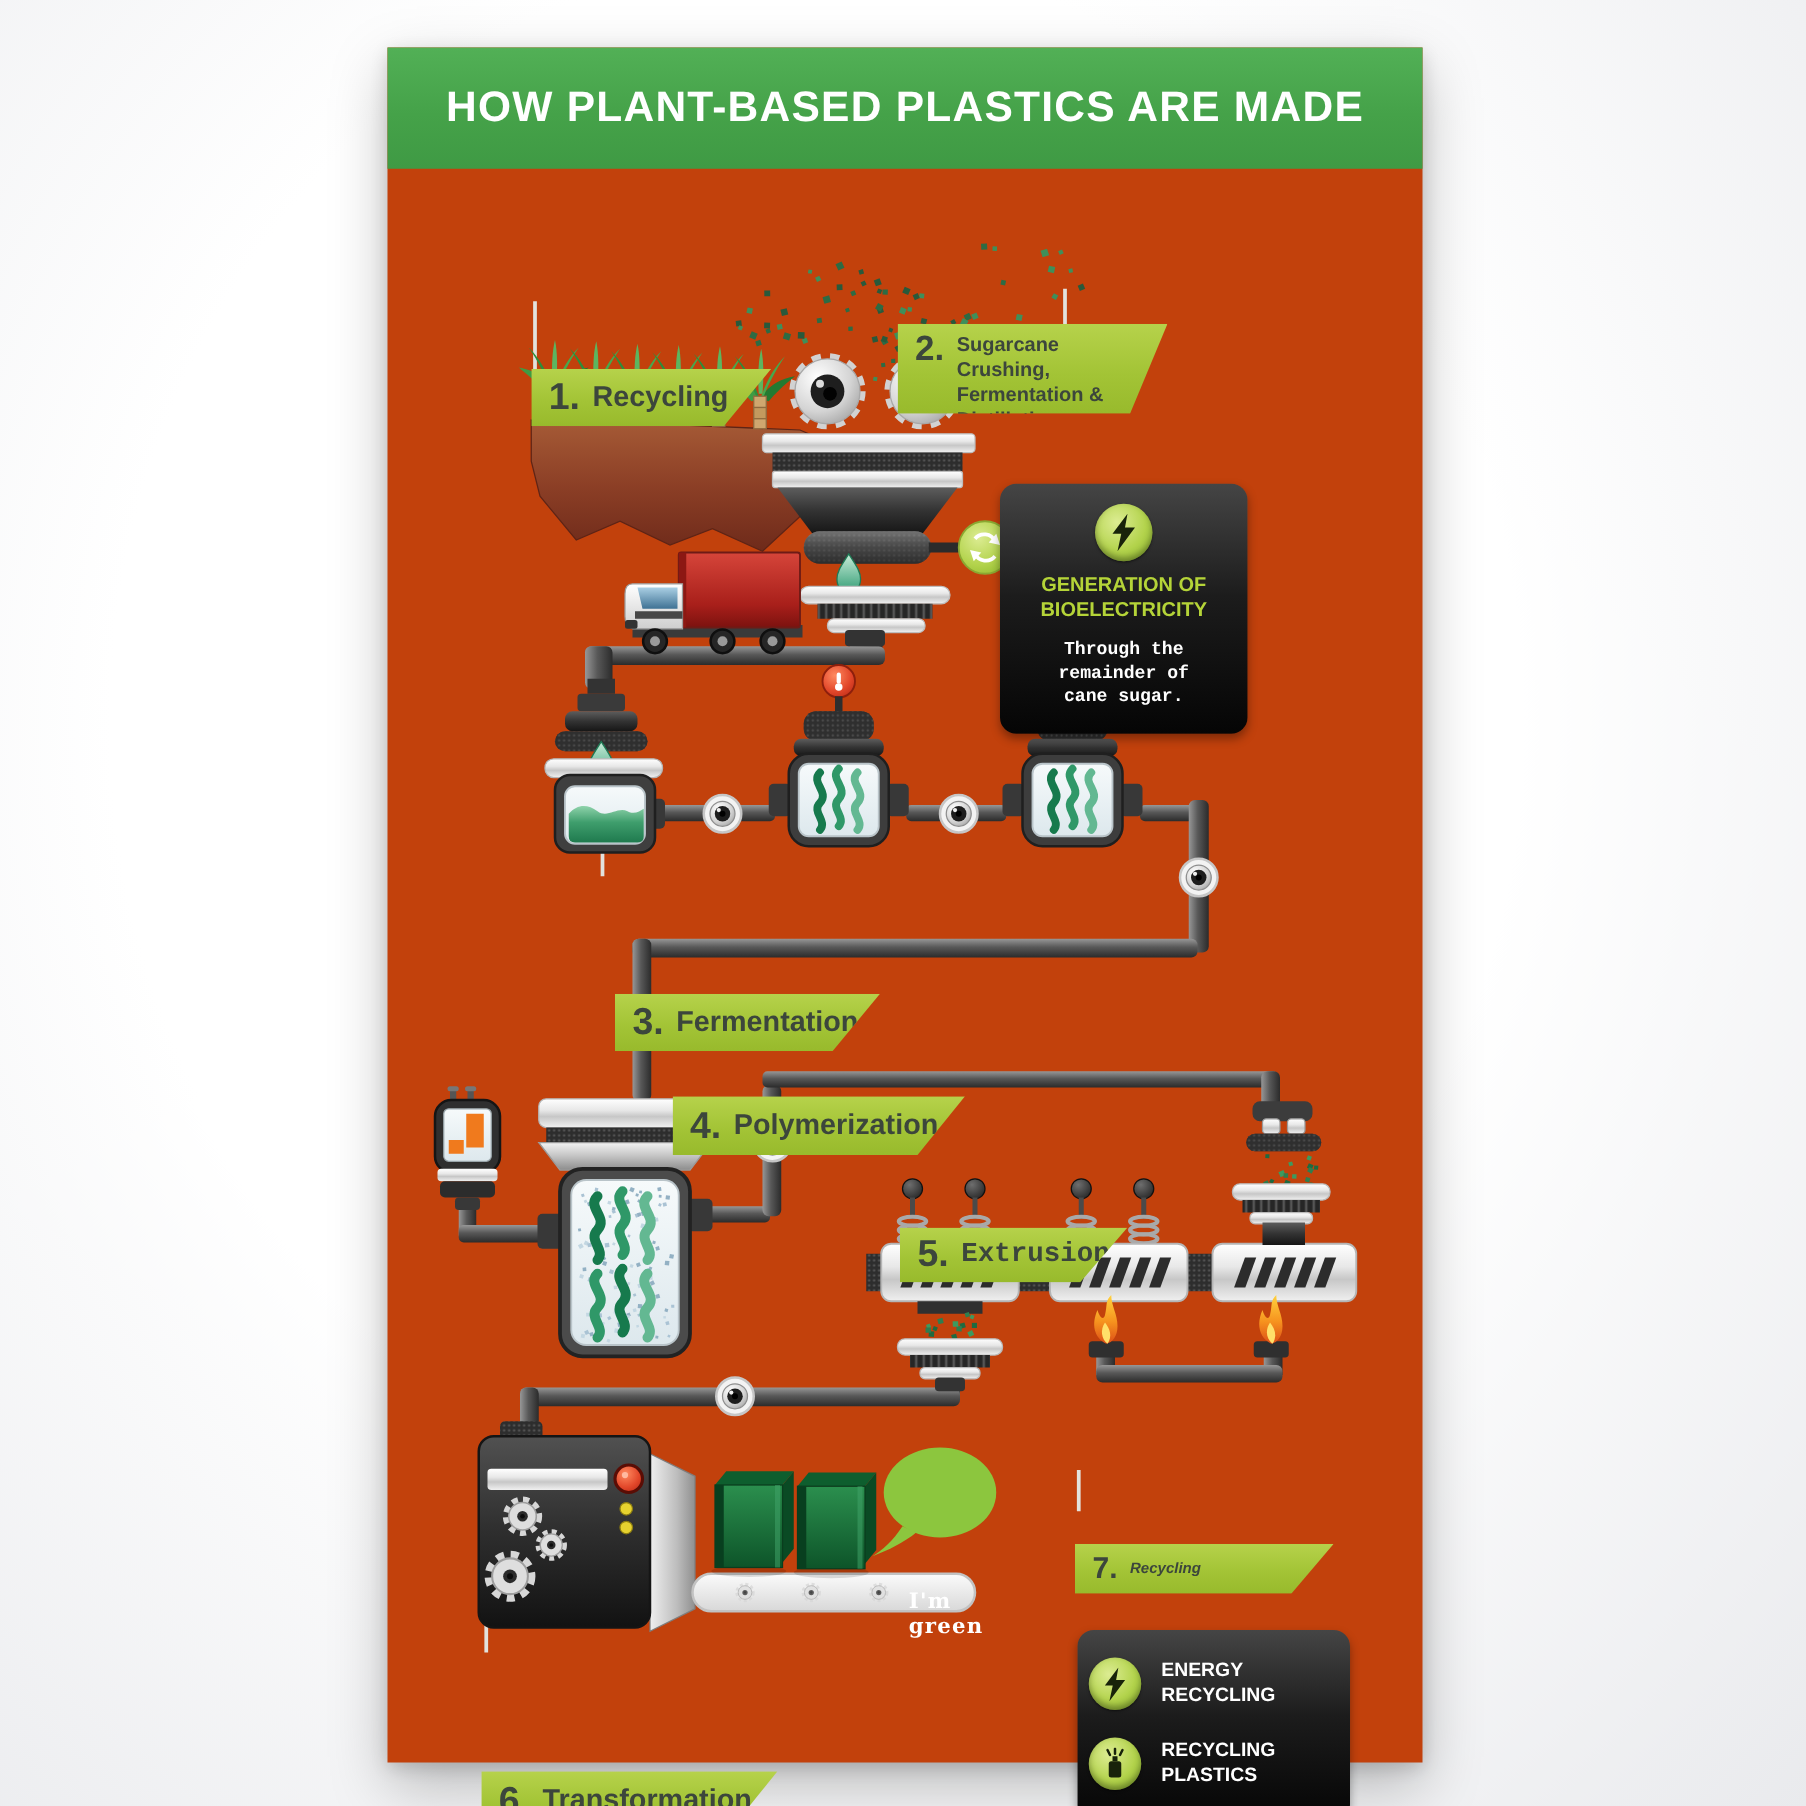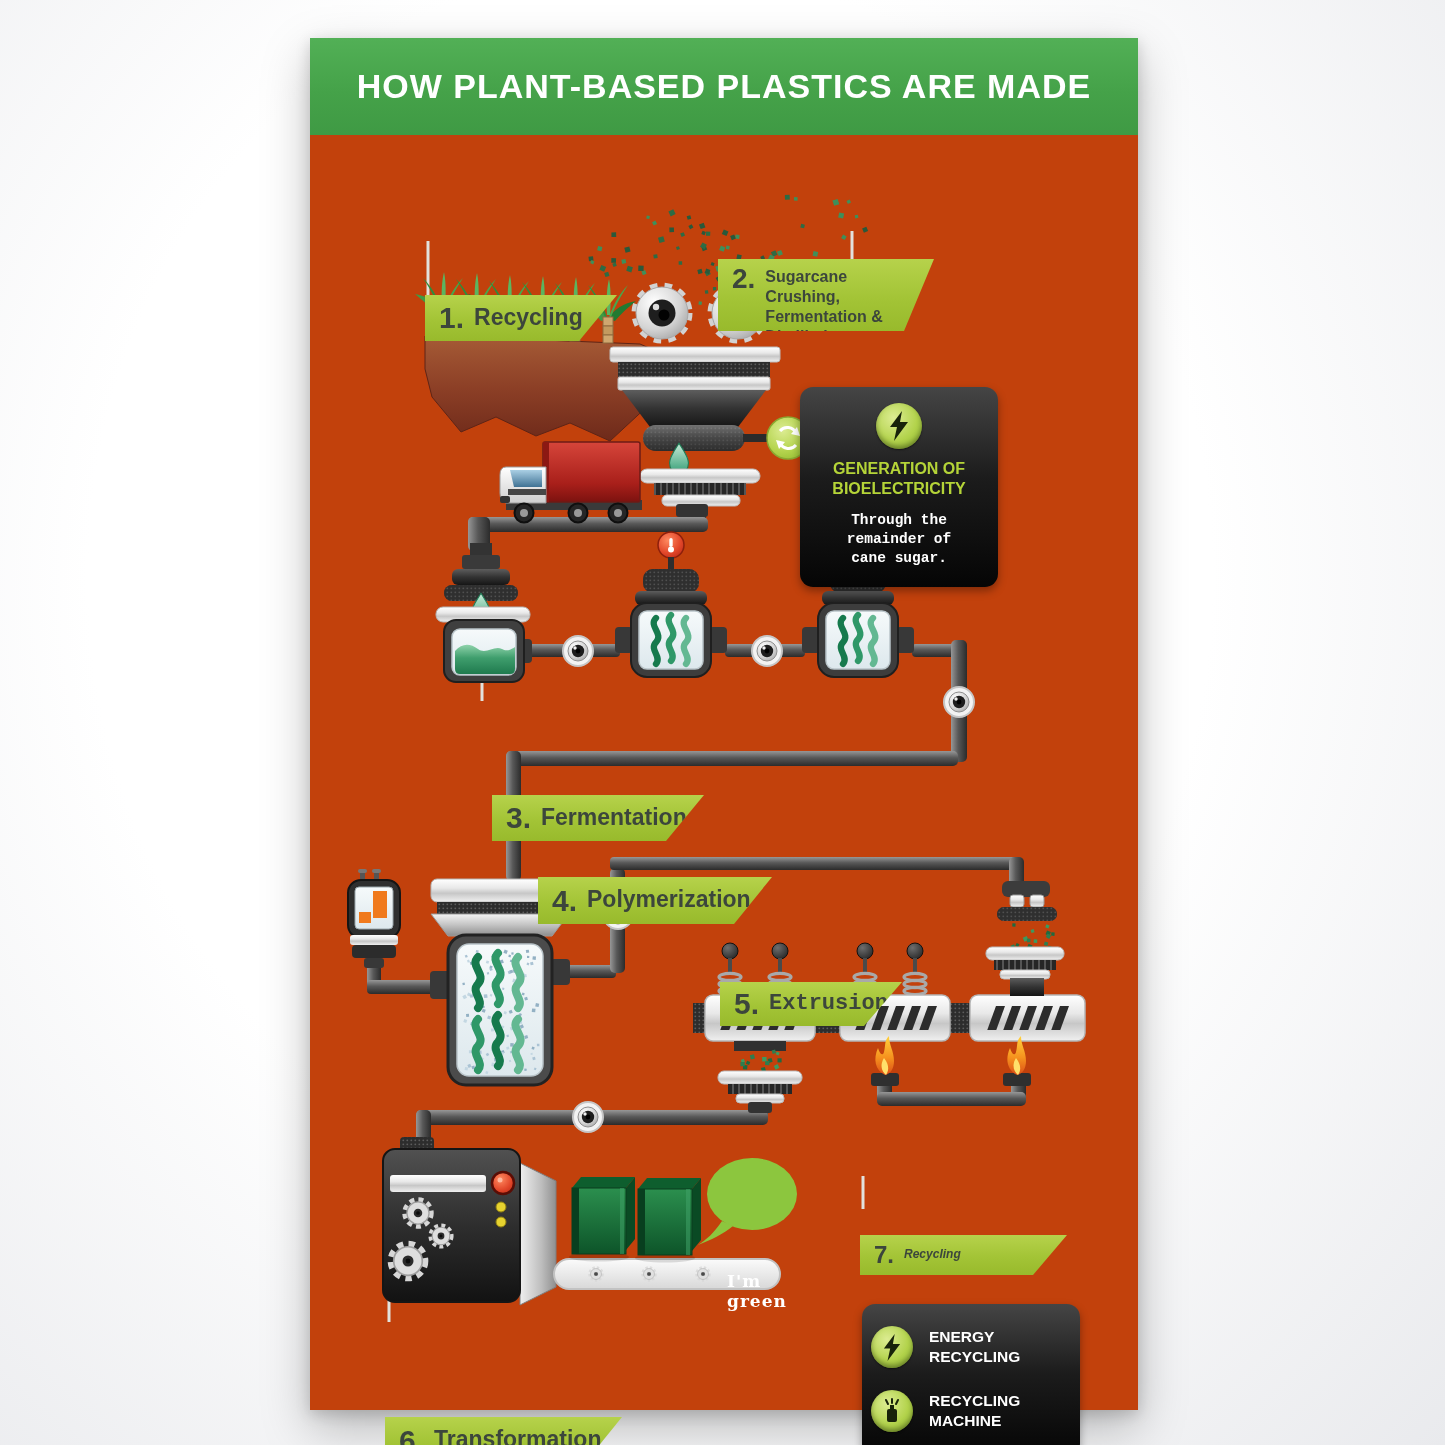--- a/index.html
+++ b/index.html
@@ -774,20 +774,20 @@
         <svg width="24" height="26" viewBox="0 0 24 26">
           <g stroke="#18230a" stroke-width="2" stroke-linecap="round">
                 <line x1="8" y1="6" x2="6" y2="2"></line>
                 <line x1="12" y1="5" x2="12" y2="1"></line>
                 <line x1="16" y1="6" x2="18" y2="2"></line>
               </g>
           <rect x="10" y="7" width="4" height="4" fill="#18230a"></rect>
           <rect x="7" y="11" width="10" height="13" rx="2" fill="#18230a"></rect>
         </svg>
       </div>
-      <div class="recy-lbl">RECYCLING MACHINE</div>
+      <div class="recy-lbl">RECYCLING PLASTICS</div>
     </div>
   </aside>
 
   <div class="bubble-text">I'm green</div>
 
   </div>
 </div>
 
 </body></html>

